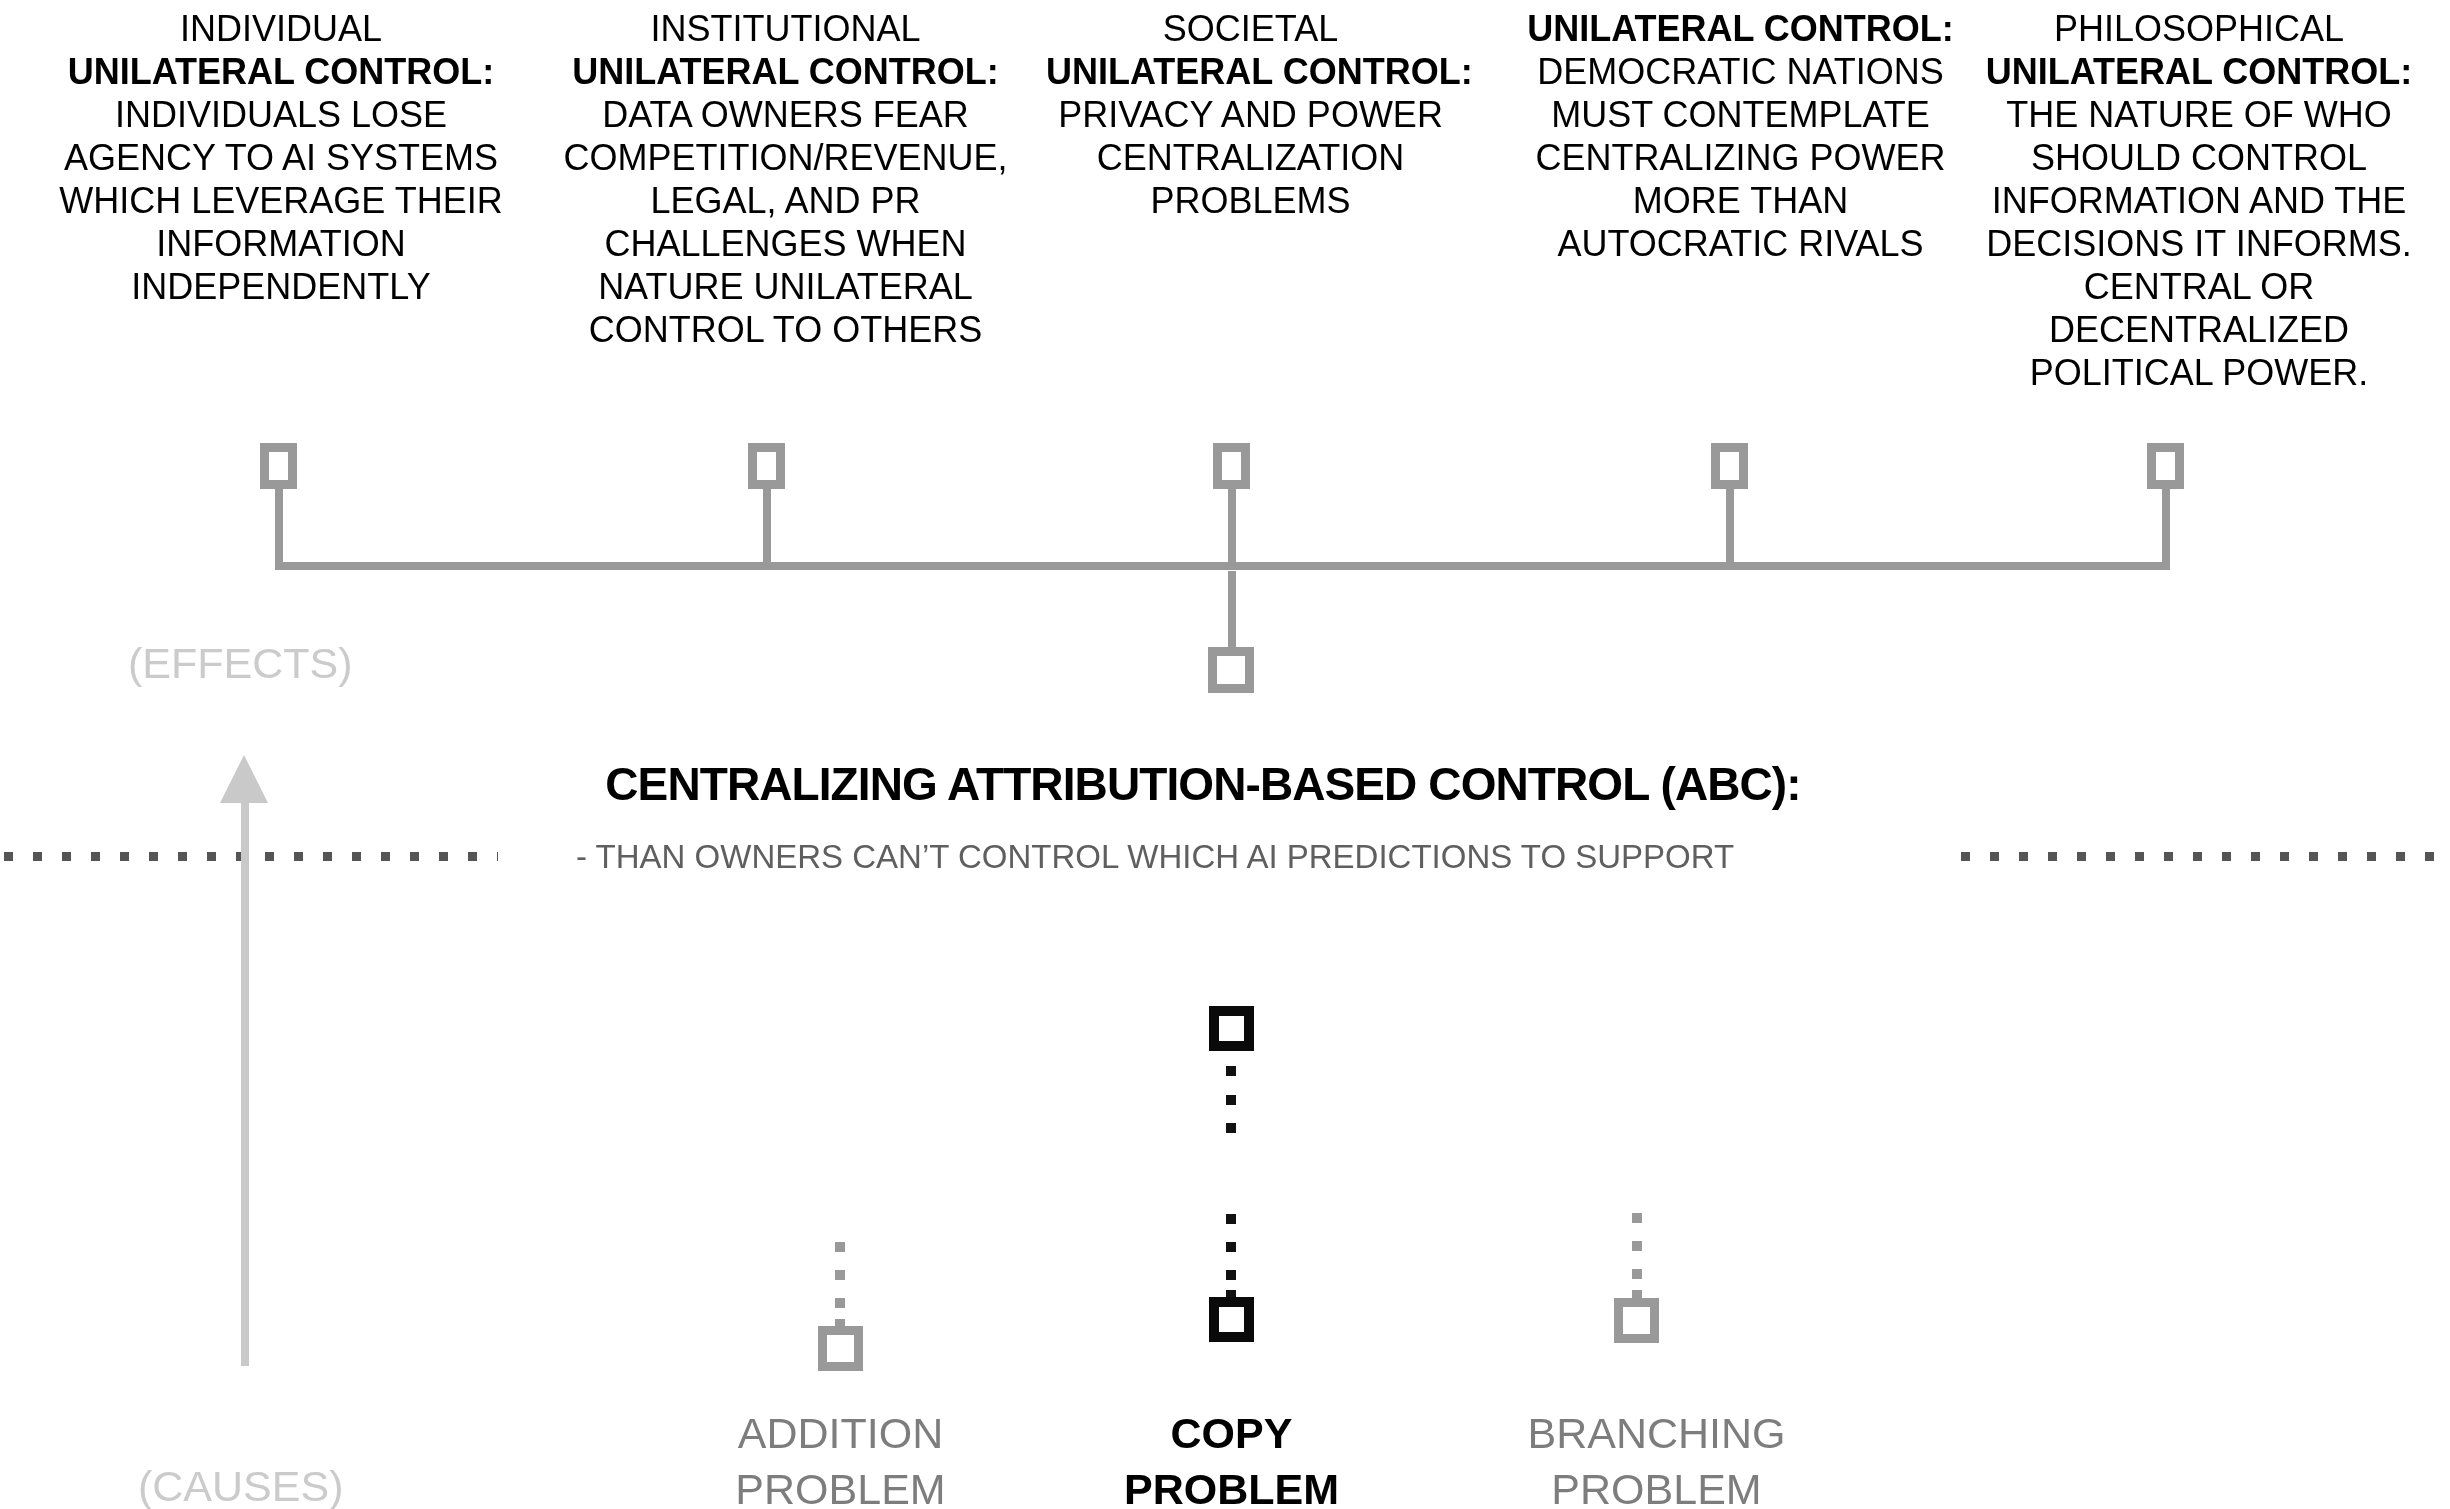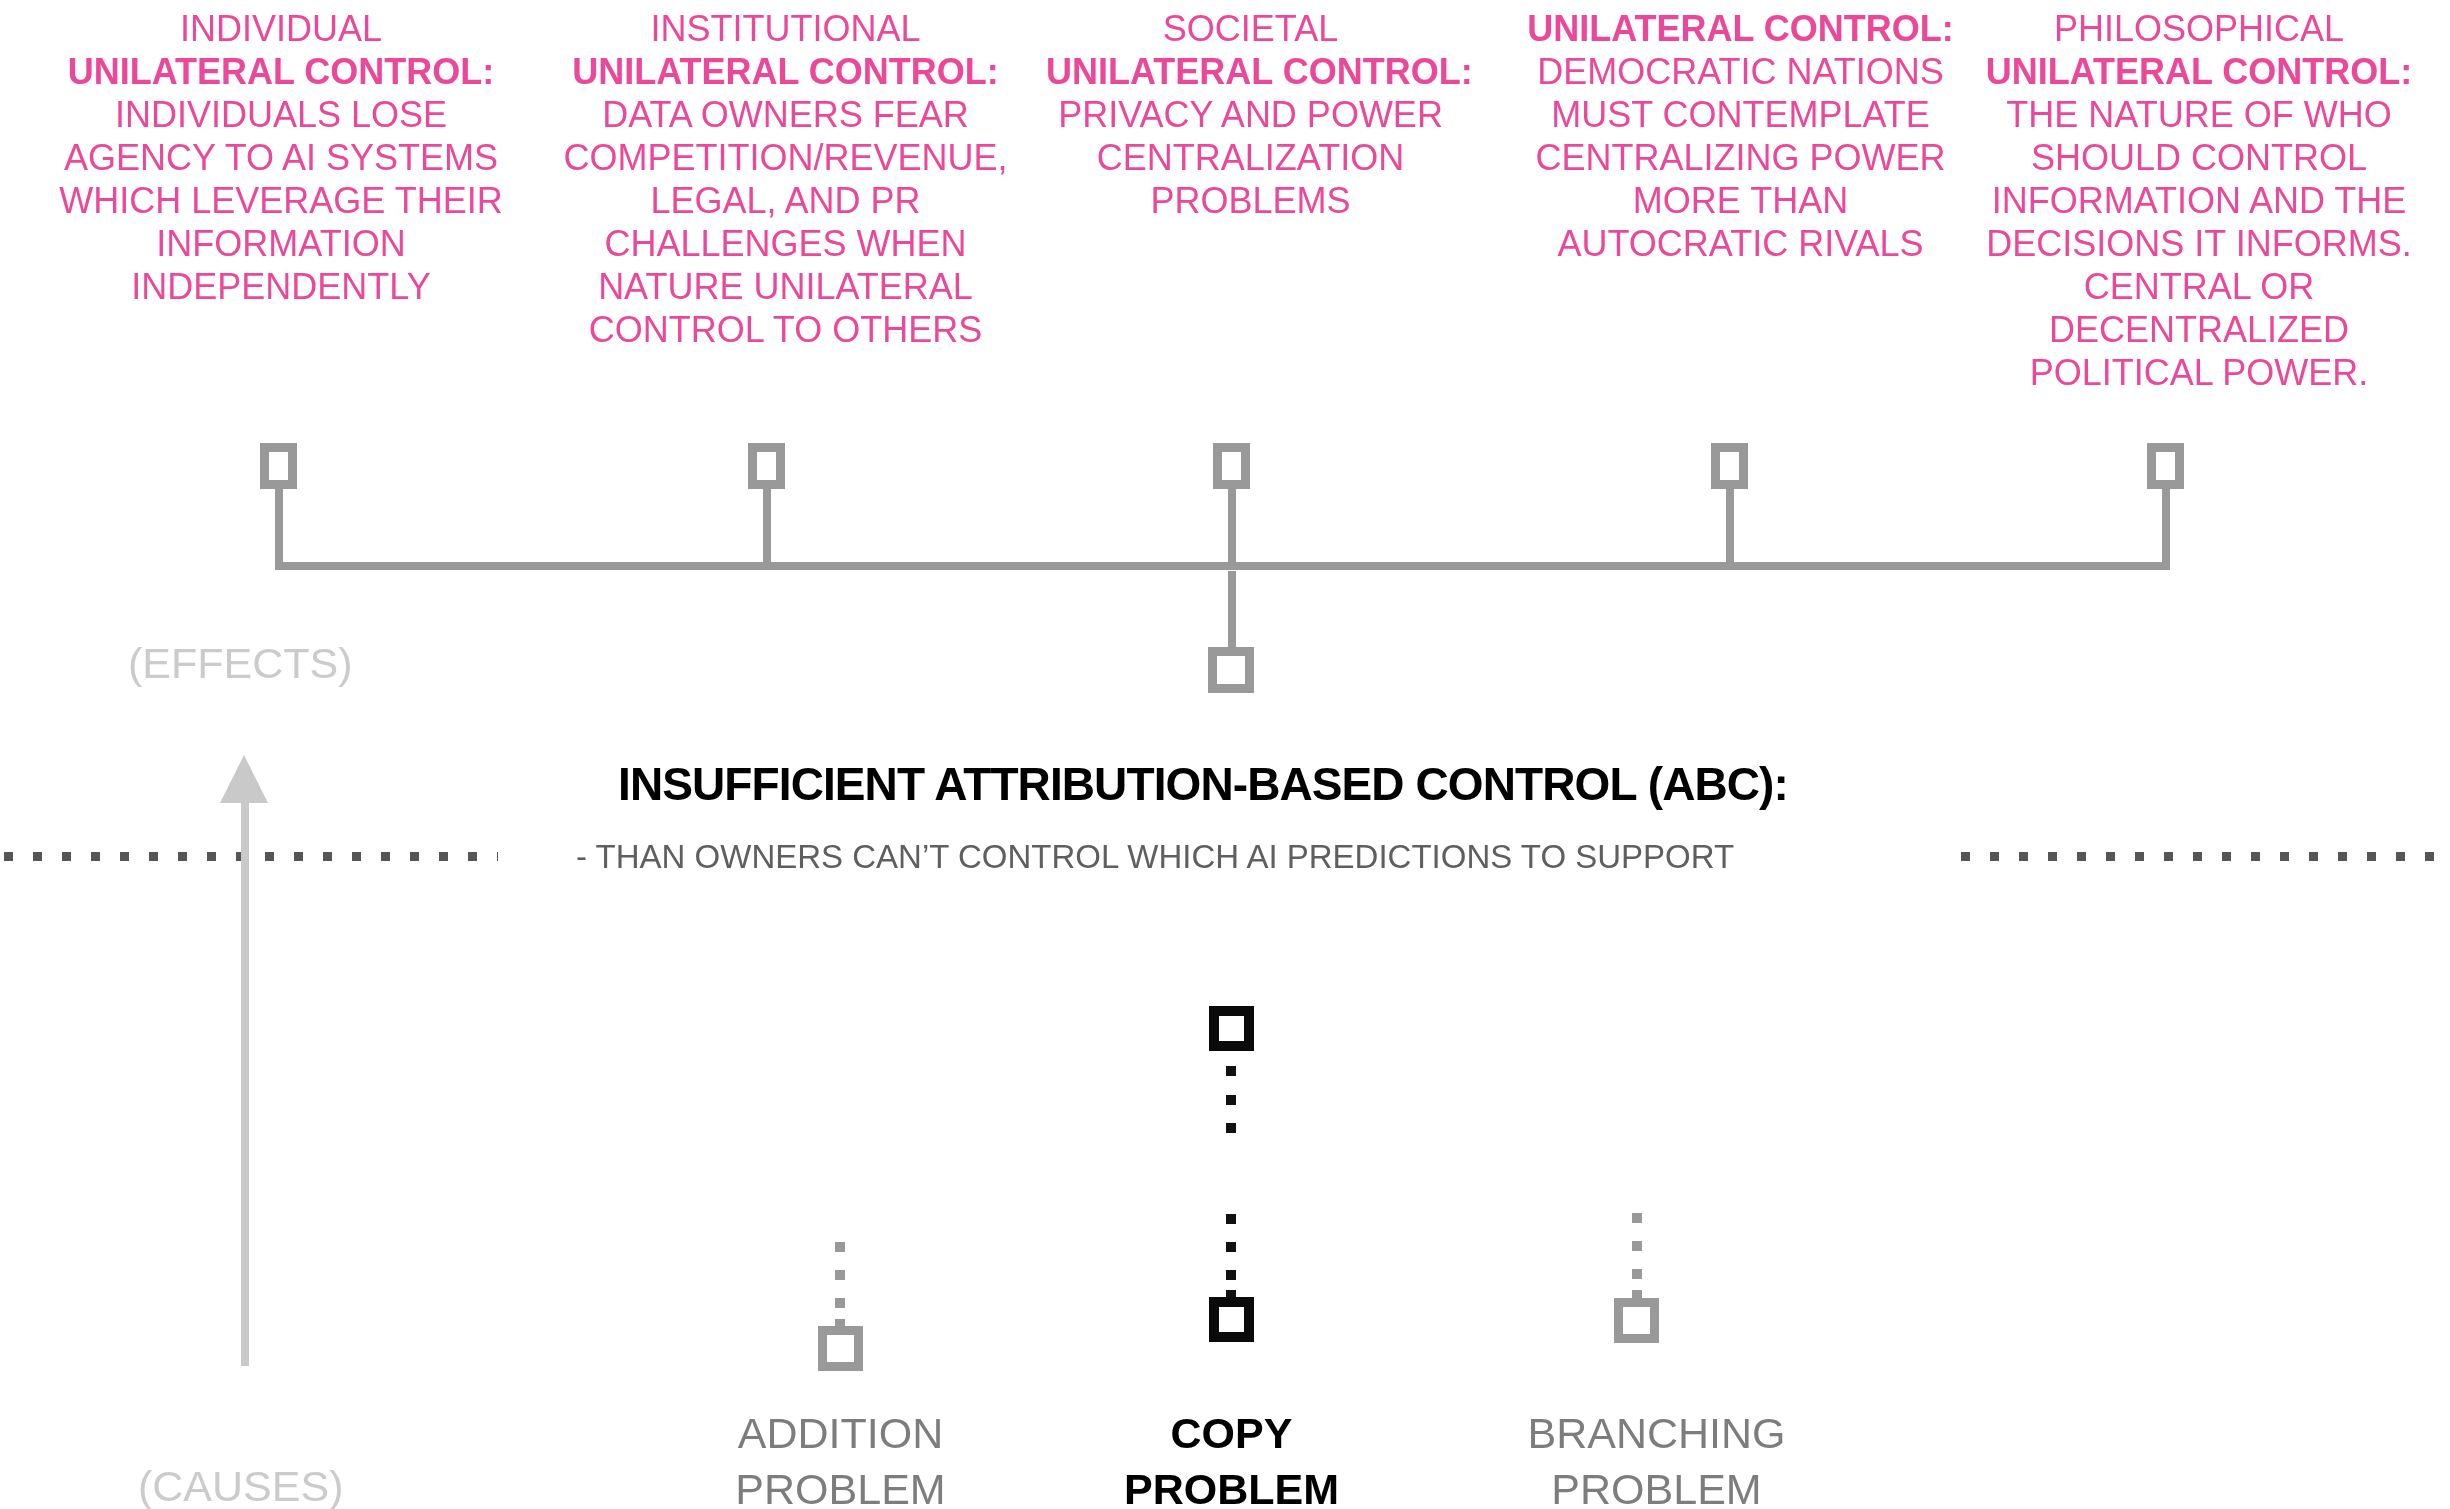--- a/index.html
+++ b/index.html
@@ -16,21 +16,21 @@
     overflow: hidden;
     color: #000;
   }
   
   .effect-col {
     position: absolute;
     top: 7.4px;
     text-align: center;
     font-size: 36px;
     line-height: 43px;
-    color: #ec4899;
+    color: #000000;
   }
   .effect-col .cat   { font-weight: 400; white-space: pre-line; }
   .effect-col .head  { font-weight: 700; white-space: nowrap; }
   .effect-col .body  { font-weight: 400; white-space: pre-line; }
 
   
   .sq {
     position: absolute;
     box-sizing: border-box;
     background: #fff;
@@ -180,21 +180,21 @@
   <div class="line" style="left:2162px; top:487px; width:8.4px; height:77px;"></div>
 
   <div class="line" style="left:275px; top:562px; width:1895px; height:8.4px;"></div>
 
   <div class="line" style="left:1228px; top:571px; width:8.4px; height:78px;"></div>
   <div class="sq gray" style="left:1208px; top:647px; width:46px; height:46px;"></div>
 
   <div class="axis-label" style="left:128px; top:639px;">(EFFECTS)</div>
   <div class="axis-label" style="left:138px; top:1446px;margin-top:16px;">(CAUSES)</div>
 
-  <div class="abc-title">INSUFFICIENT ATTRIBUTION-BASED CONTROL (ABC):</div>
+  <div class="abc-title">CENTRALIZING ATTRIBUTION-BASED CONTROL (ABC):</div>
   <div class="abc-bullets">
     <div>- THAN OWNERS CAN’T CONTROL WHICH AI PREDICTIONS TO SUPPORT</div>
   </div>
 
   <div class="dotline" style="left:3.7px;    width:494px;"></div>
   <div class="dotline" style="left:1961px; width:489px;"></div>
 
   <div class="arrow-shaft"></div>
   <div class="arrow-head"></div>
 

